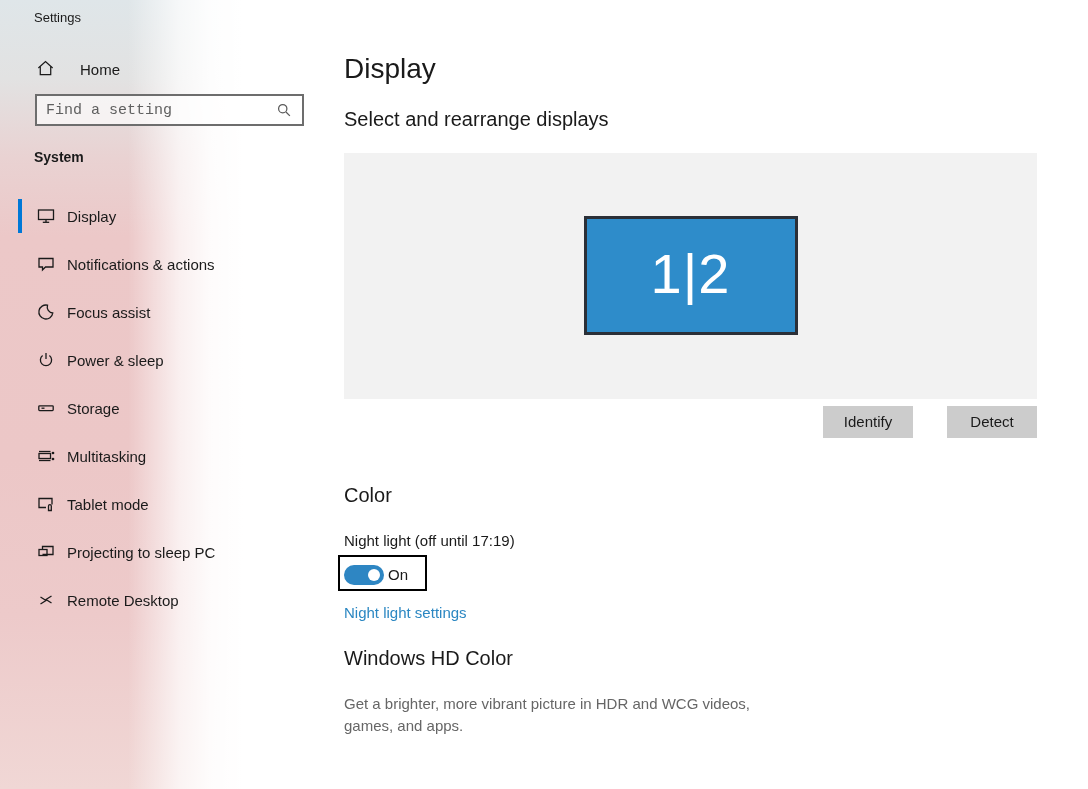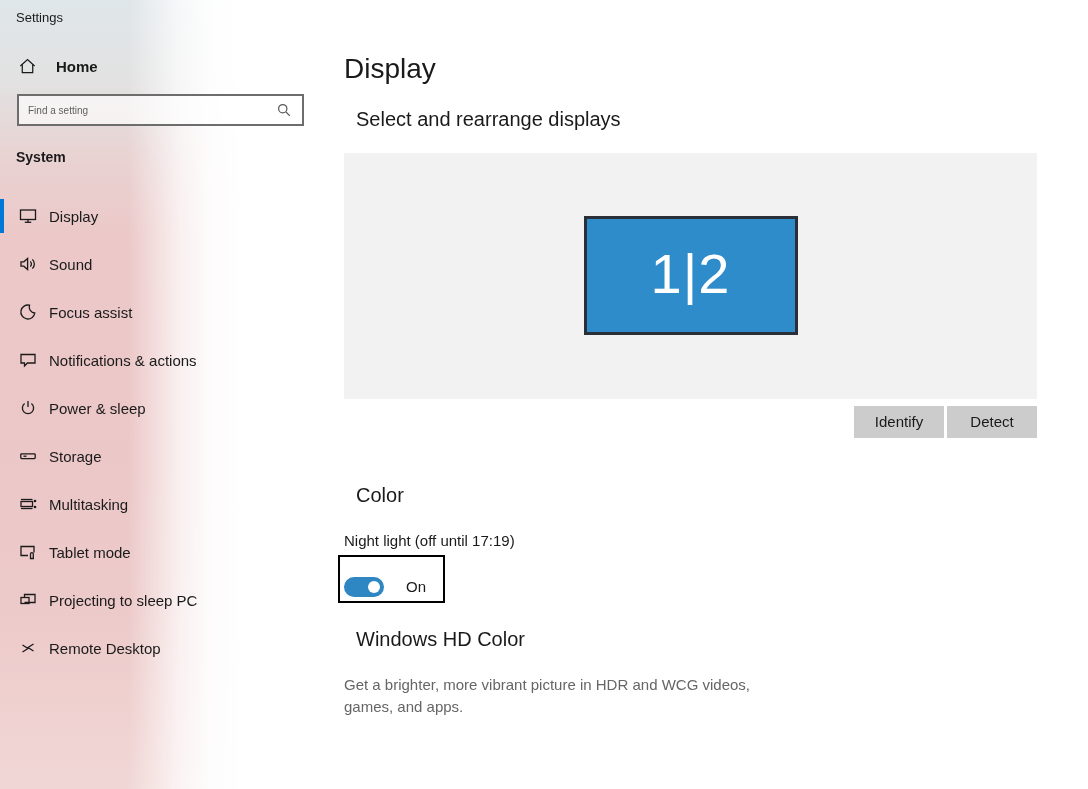--- a/index.html
+++ b/index.html
@@ -10,81 +10,82 @@
     background:#ffffff; color:#1a1a1a;
   }
   .app { display:flex; width:1088px; height:789px; }
 
   
   .sidebar {
     position:relative; flex:0 0 320px; width:320px; height:100%;
     background:
       linear-gradient(90deg, rgba(255,255,255,0) 40%, rgba(255,255,255,0.72) 56%, rgba(255,255,255,0.94) 66%, #ffffff 76%),
       linear-gradient(180deg, #dfe6e9 0%, #e2e2e2 10%, #e9d2d2 20%, #ecc8c8 30%, #ecc7c7 58%, #edcaca 78%, #f0d7d5 100%);
+    padding-left: 18px;
   }
   .settings-title { padding:10px 0 0 16px; font-size:13px; color:#1a1a1a; }
-  .home-row { display:flex; align-items:center; gap:19px; margin:29px 0 0 18px; font-size:15px; height:24px;font-weight:bold; }
+  .home-row { display:flex; align-items:flex-end; gap:25px; margin:29px 0 0 18px; font-size:15px; height:24px; }
   .home-row .icon { width:19px; display:flex; justify-content:center; }
   .search-box {
     margin:16px 16px 0 17px; height:32px;
     border:2px solid #6d6d6d; background:rgba(255,255,255,0.65);
     display:flex; align-items:center;
   }
   .search-box input {
     flex:1; min-width:0; border:none; background:transparent; outline:none;
-    font-family:Liberation Sans, sans-serif; font-size:10px; color:#1a1a1a; padding:0 0 0 9px;
+    font-family:Liberation Mono, monospace; font-size:15px; color:#1a1a1a; padding:0 0 0 9px;
   }
   .search-box input::placeholder { color:#5f5f5f; opacity:1; }
   .search-box .icon { margin:0 9px 0 4px; display:flex; }
   .system-header { margin:23px 0 0 16px; font-size:14px; font-weight:700; }
   .nav { margin-top:27px; }
   .nav-item {
     position:relative; display:flex; align-items:center; gap:11px;
     height:48px; padding-left:18px; font-size:15px; cursor:pointer;
   }
   .nav-item .icon { width:20px; display:flex; justify-content:center; flex:0 0 20px; }
   .nav-item.selected::before {
     content:""; position:absolute; left:0; top:7px; width:4px; height:34px;
     background:var(--accent,#0078d7);
   }
 
   
   .main { flex:1; padding:52px 51px 0 24px; background:#ffffff; }
   .page-title { font-size:28px; font-weight:300; margin:0; line-height:1.2; }
-  .section-heading { font-size:20px; font-weight:400; margin:12px; line-height:1.3; }
+  .section-heading { font-size:20px; font-weight:400; margin:0; line-height:1.3; }
   .sub-heading-1 { margin-top:20px; }
   .description { margin-top:22px; font-size:15px; color:#1a1a1a; }
   .canvas {
     margin-top:21px; width:693px; height:246px;
     background:var(--canvas-bg,#f2f2f2);
     display:flex; align-items:center; justify-content:center;
   }
   .monitor {
     width:214px; height:119px;
     background:var(--monitor-fill,#2e8cca);
     border:3px solid #2b3038;
     display:flex; align-items:center; justify-content:center;
     cursor:pointer;
   }
   .monitor-label {
     color:#ffffff; font-size:56px; font-weight:200; line-height:1;
     letter-spacing:1px; margin-top:-4px;
   }
-  .buttons-row { width:693px; display:flex; justify-content:flex-end; gap:3px; margin-top:7px; }
+  .buttons-row { width:693px; display:flex; justify-content:flex-end; gap:34px; margin-top:7px; }
   .btn {
     width:90px; height:32px; border:none; cursor:pointer;
     background:var(--button-bg,#cccccc); color:#1a1a1a;
     font-family:"Liberation Sans", sans-serif; font-size:15px;
     display:flex; align-items:center; justify-content:center;
   }
   .color-heading { margin-top:44px; }
   .night-light-label { margin-top:24px; font-size:15px; }
   .toggle-wrap {
     margin:6px 0 0 -6px; display:inline-flex; align-items:center;
-    border:2px solid #000000; padding:20px 17px 4px 4px; gap:22px; cursor:pointer;
+    border:2px solid #000000; padding:8px 17px 4px 4px; gap:4px; cursor:pointer;
     background:rgba(255,255,255,0.9);
   }
   .toggle { position:relative; width:40px; height:20px; border-radius:10px; background:var(--toggle-on,#2e86c3); }
   .toggle .knob { position:absolute; right:4px; top:4px; width:12px; height:12px; border-radius:50%; background:#ffffff; }
   .toggle-state { font-size:15px; }
   .link { display:inline-block; color:var(--link,#2b87c2); font-size:15px; cursor:pointer; text-decoration:none; }
   .nl-link { margin-top:13px; }
   .hd-heading { margin-top:23px; }
   .hd-desc { margin-top:22px; font-size:15px; color:#666666; width:445px; line-height:1.5; }
   svg { display:block; }
@@ -125,47 +126,37 @@
         <span class="icon">
           <svg width="20" height="20" viewBox="0 0 20 20" fill="none" stroke="#1a1a1a" stroke-width="1.3">
             <rect x="2.5" y="4" width="15" height="9.5"></rect>
               <path d="M10 13.5 V16"></path>
               <path d="M6.8 16.3 H13.2"></path>
           </svg>
         </span>
         <span>Display</span>
       </div>
 
-      <div class="nav-item">
-        <span class="icon">
-          <svg width="20" height="20" viewBox="0 0 20 20" fill="none" stroke="#1a1a1a" stroke-width="1.3">
-            <path d="M3 7.8 V12.2 H5.8 L9.6 15.5 V4.5 L5.8 7.8 Z"></path>
-            <path d="M12.3 7.4 a3.6 3.6 0 0 1 0 5.2"></path>
-              <path d="M14.4 5.4 a6.4 6.4 0 0 1 0 9.2"></path>
-          </svg>
-        </span>
-        <span>Sound</span>
+
+      <div class="nav-item">
+        <span class="icon">
+          <svg width="20" height="20" viewBox="0 0 20 20" fill="none" stroke="#1a1a1a" stroke-width="1.3">
+            <path d="M3 4.5 H17 V13 H9.5 L6.5 16 V13 H3 Z"></path>
+          </svg>
+        </span>
+        <span>Notifications &amp; actions</span>
       </div>
 
       <div class="nav-item">
         <span class="icon">
           <svg width="20" height="20" viewBox="0 0 20 20" fill="none" stroke="#1a1a1a" stroke-width="1.3">
             <path d="M11.5 3.2 A7 7 0 1 0 16.8 11 A6 6 0 0 1 11.5 3.2 Z"></path>
           </svg>
         </span>
         <span>Focus assist</span>
-      </div>
-
-      <div class="nav-item">
-        <span class="icon">
-          <svg width="20" height="20" viewBox="0 0 20 20" fill="none" stroke="#1a1a1a" stroke-width="1.3">
-            <path d="M3 4.5 H17 V13 H9.5 L6.5 16 V13 H3 Z"></path>
-          </svg>
-        </span>
-        <span>Notifications &amp; actions</span>
       </div>
 
       <div class="nav-item">
         <span class="icon">
           <svg width="20" height="20" viewBox="0 0 20 20" fill="none" stroke="#1a1a1a" stroke-width="1.3">
             <path d="M10 3 V9"></path>
               <path d="M6.6 5.6 a5.6 5.6 0 1 0 6.8 0"></path>
           </svg>
         </span>
         <span>Power &amp; sleep</span>
@@ -251,20 +242,23 @@
 
     <div class="night-light-label">Night light (off until 17:19)</div>
 
     <div class="toggle-wrap">
       <span class="toggle">
         <span class="knob"></span>
       </span>
       <span class="toggle-state">On</span>
     </div>
 
+    <div>
+      <a class="link nl-link">Night light settings</a>
+    </div>
 
     <h2 class="section-heading hd-heading">Windows HD Color</h2>
 
     <div class="hd-desc">Get a brighter, more vibrant picture in HDR and WCG videos, games, and apps.</div>
 
     
 
   </div>
 </div>
 

